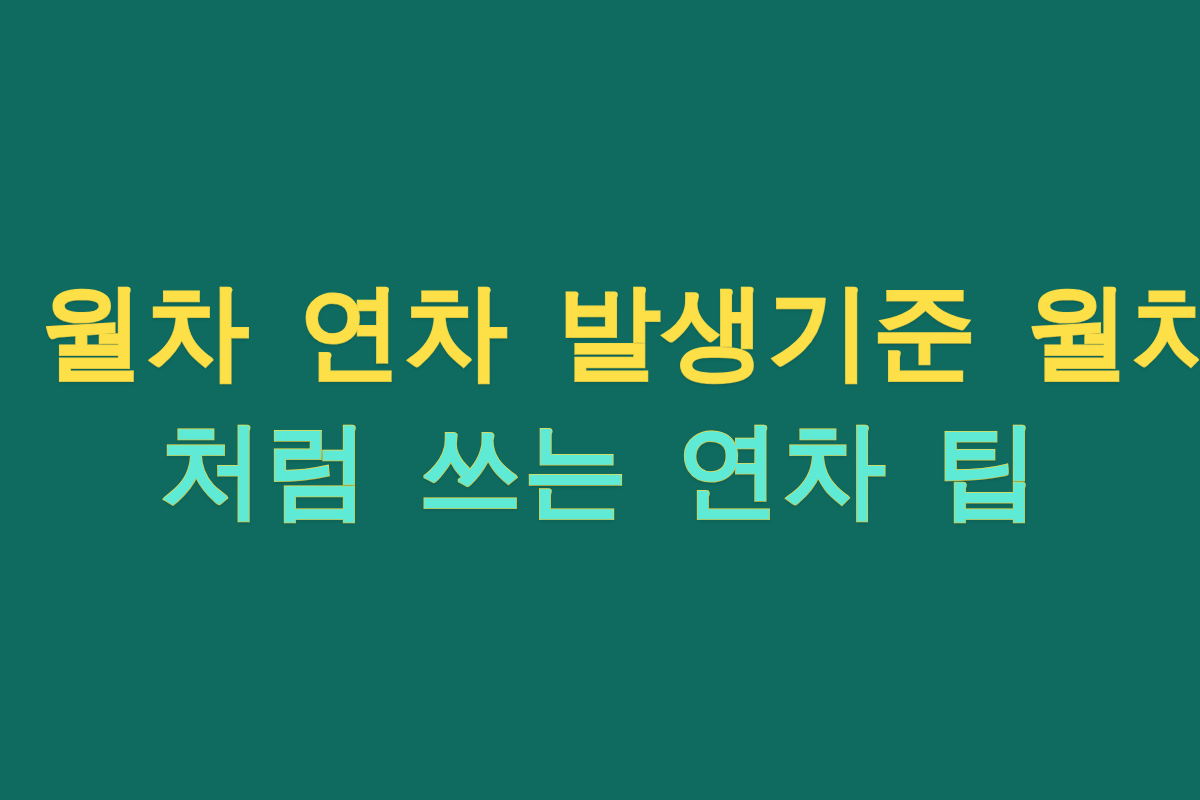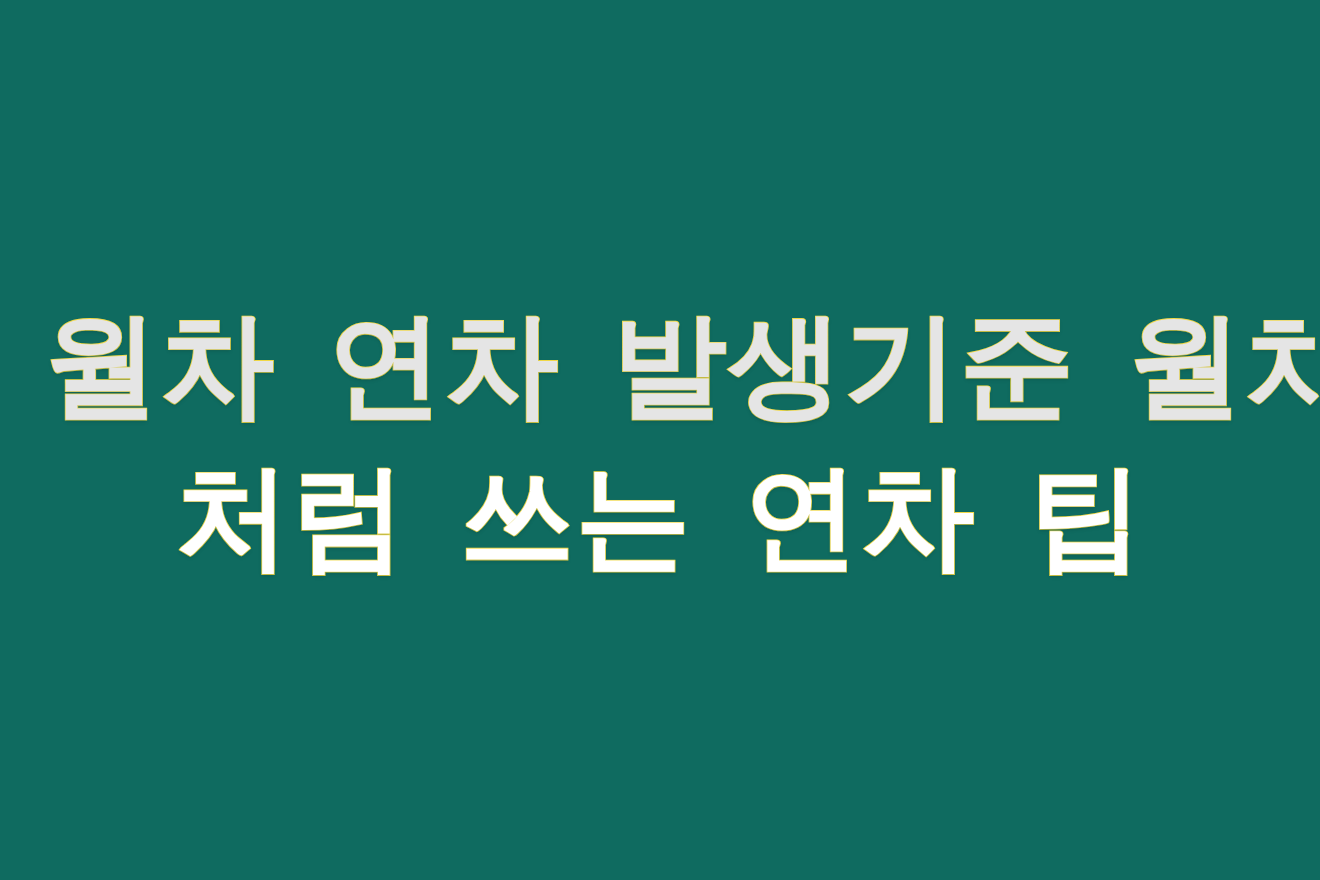--- a/index.html
+++ b/index.html
@@ -57,19 +57,19 @@
     font-size: 104px;
   }
 </style>
 </head>
 <body>
 
 <div class="thumbnail-canvas" style="background-color: rgb(15, 107, 96);">
 
   <div class="headline-block" style="text-align: center;">
 
-    <span class="headline-line headline-line--first" style="color: #e5e5e5; -webkit-text-stroke: 1.5px rgb(245, 220, 74);">월차 연차 발생기준 월차</span>
+    <span class="headline-line headline-line--first" style="color: #fde047; -webkit-text-stroke: 1.5px rgb(245, 220, 74);">월차 연차 발생기준 월차</span>
 
-    <span class="headline-line headline-line--second" style="color: #ffffff; -webkit-text-stroke: 1.5px rgb(245, 220, 74);">처럼 쓰는 연차 팁</span>
+    <span class="headline-line headline-line--second" style="color: #5eead4; -webkit-text-stroke: 1.5px rgb(245, 220, 74);">처럼 쓰는 연차 팁</span>
 
   </div>
 
 </div>
 
 </body></html>

